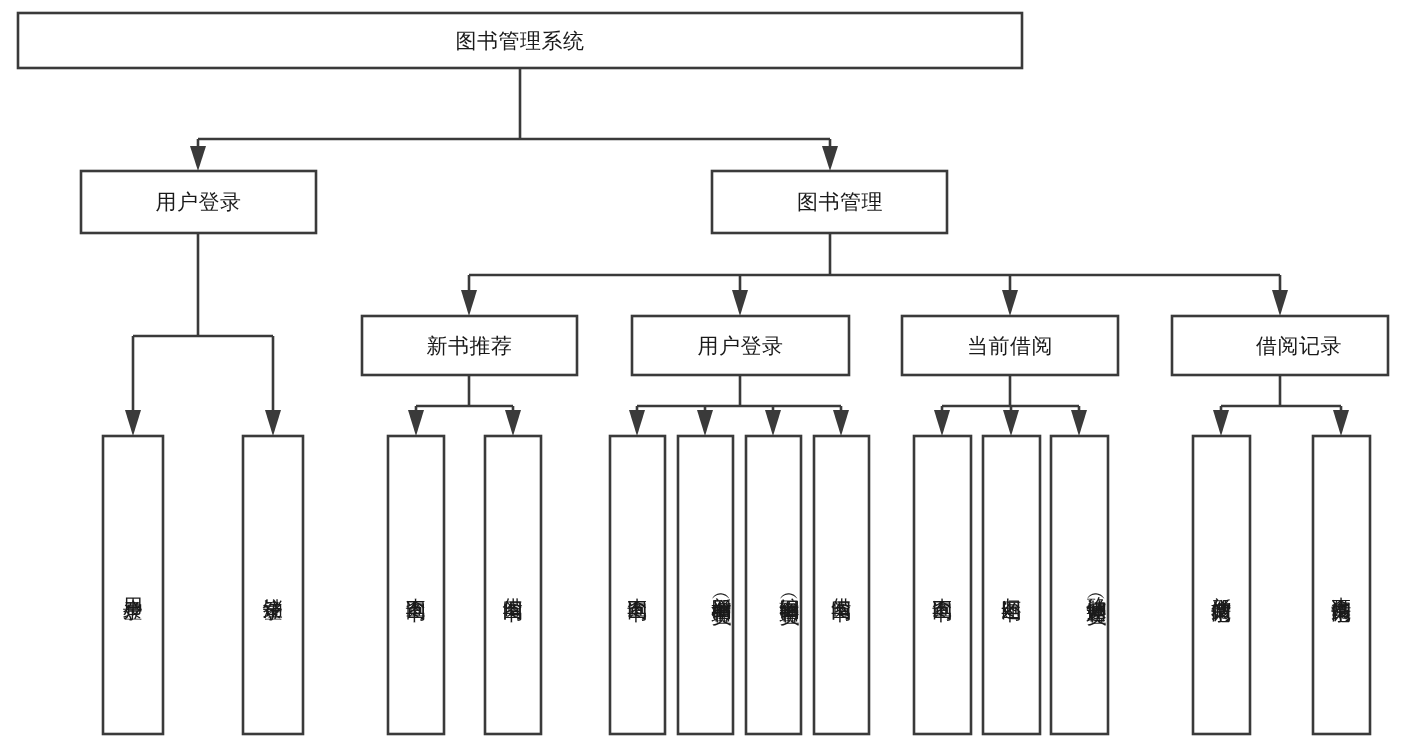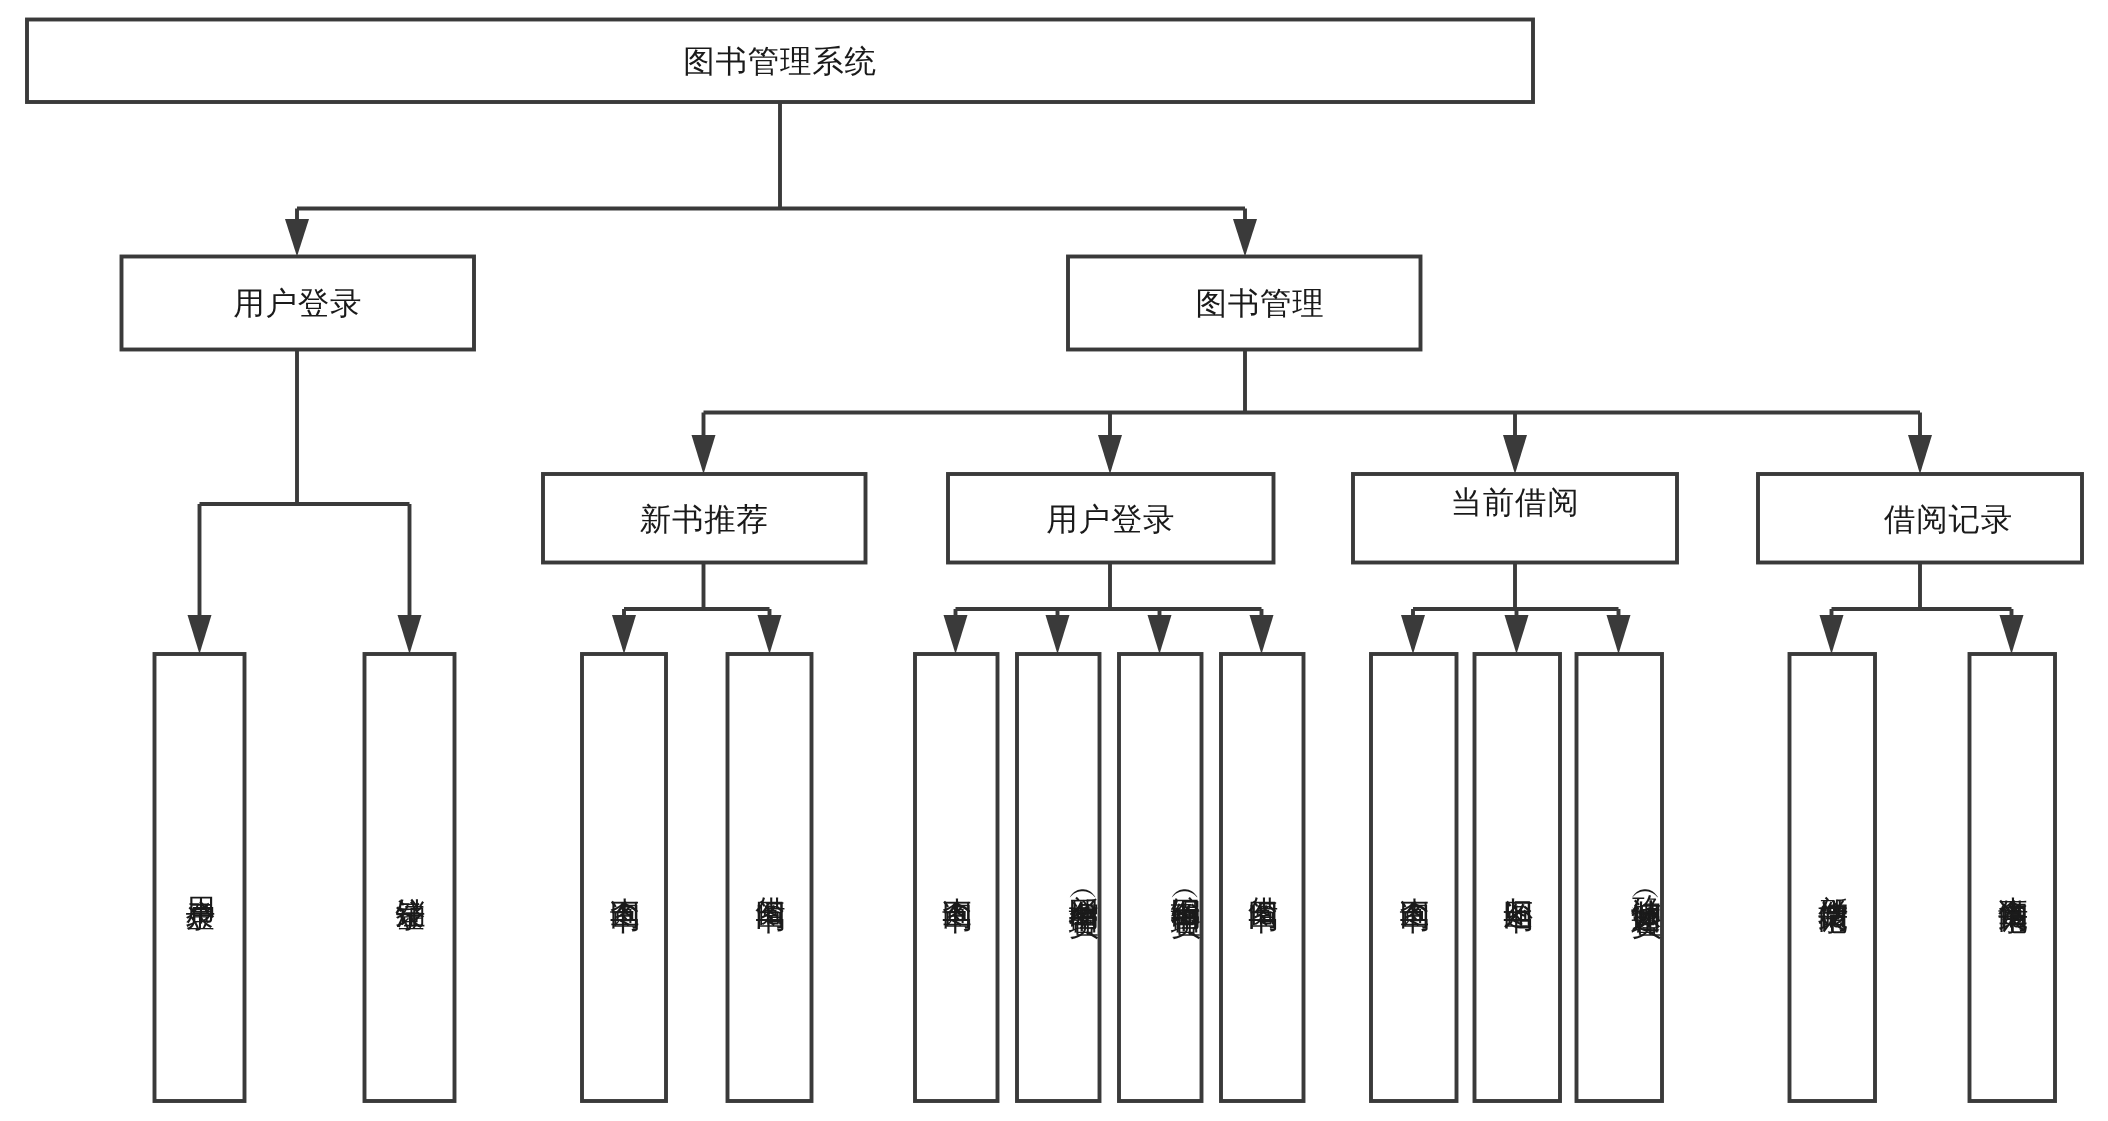--- a/index.html
+++ b/index.html
@@ -187,21 +187,21 @@
 
   </svg>
 
   <div class="node-label horiz" style="left:18px; top:13px; width:1004px; height:55px;">图书管理系统</div>
 
   <div class="node-label horiz" style="left:81px; top:171px; width:235px; height:62px;">用户登录</div>
   <div class="node-label horiz" style="left:712px; top:171px; width:256px; height:62px;">图书管理</div>
 
   <div class="node-label horiz" style="left:362px; top:316px; width:215px; height:59px;">新书推荐</div>
   <div class="node-label horiz" style="left:632px; top:316px; width:217px; height:59px;">用户登录</div>
-  <div class="node-label horiz" style="left:902px; top:305px; width:216px; height:59px;">当前借阅</div>
+  <div class="node-label horiz" style="left:902px; top:316px; width:216px; height:59px;">当前借阅</div>
   <div class="node-label horiz" style="left:1172px; top:316px; width:216px; height:59px;padding-left:19px;">借阅记录</div>
 
   <div class="node-label vert centered" style="left:103px; top:436px; width:60px; height:298px;">用户登录</div>
   <div class="node-label vert centered" style="left:243px; top:436px; width:60px; height:298px;">注销登录</div>
 
   <div class="node-label vert centered" style="left:388px; top:436px; width:56px; height:298px;">查询图书</div>
   <div class="node-label vert centered" style="left:485px; top:436px; width:56px; height:298px;">借阅图书</div>
 
   <div class="node-label vert centered" style="left:610px; top:436px; width:55px; height:298px;">查询图书</div>
   <div class="node-label vert" style="left:678px; top:436px; width:55px; height:298px;">新增图书（管理员）</div>

